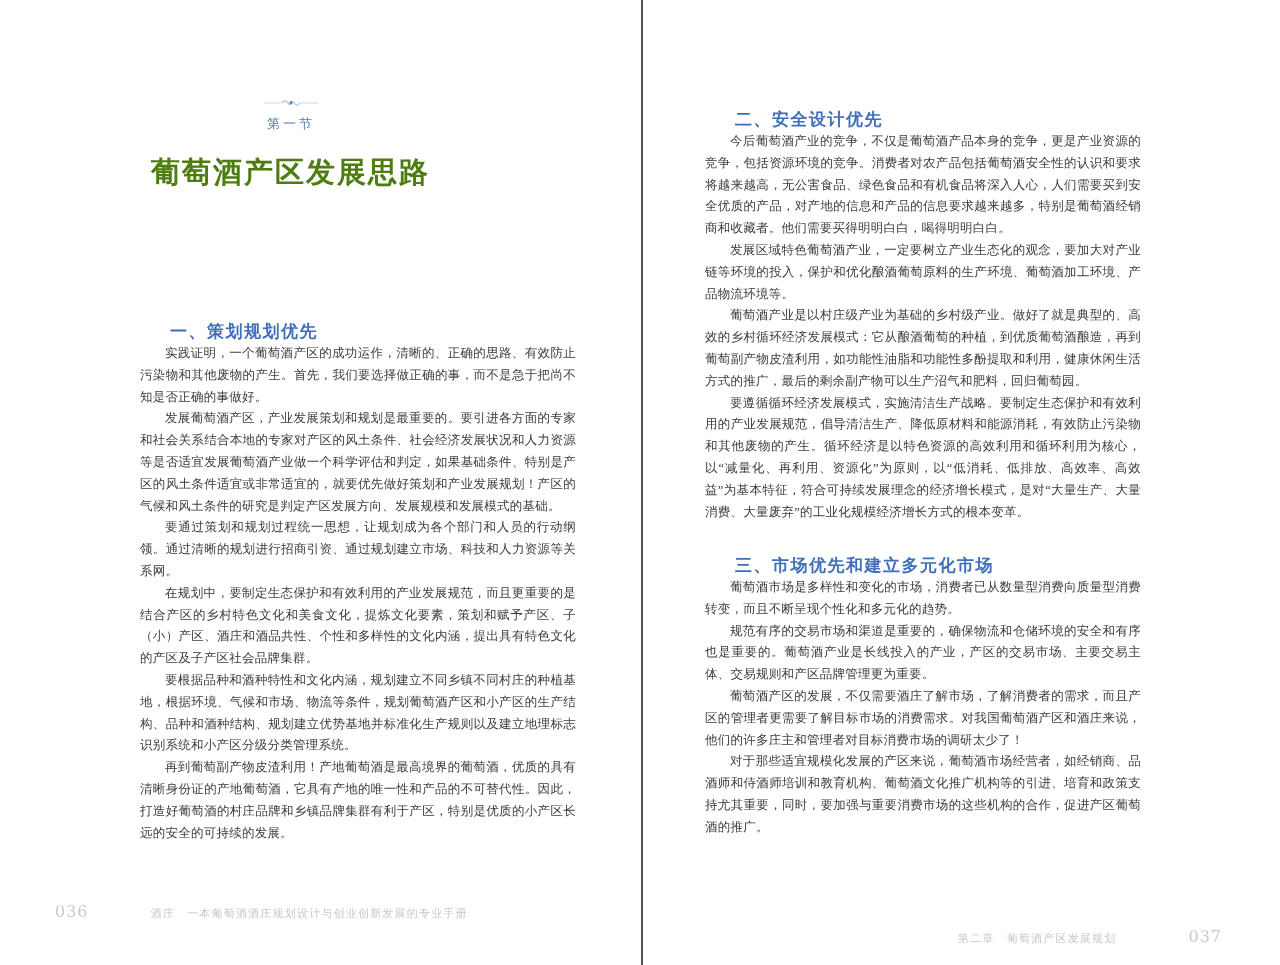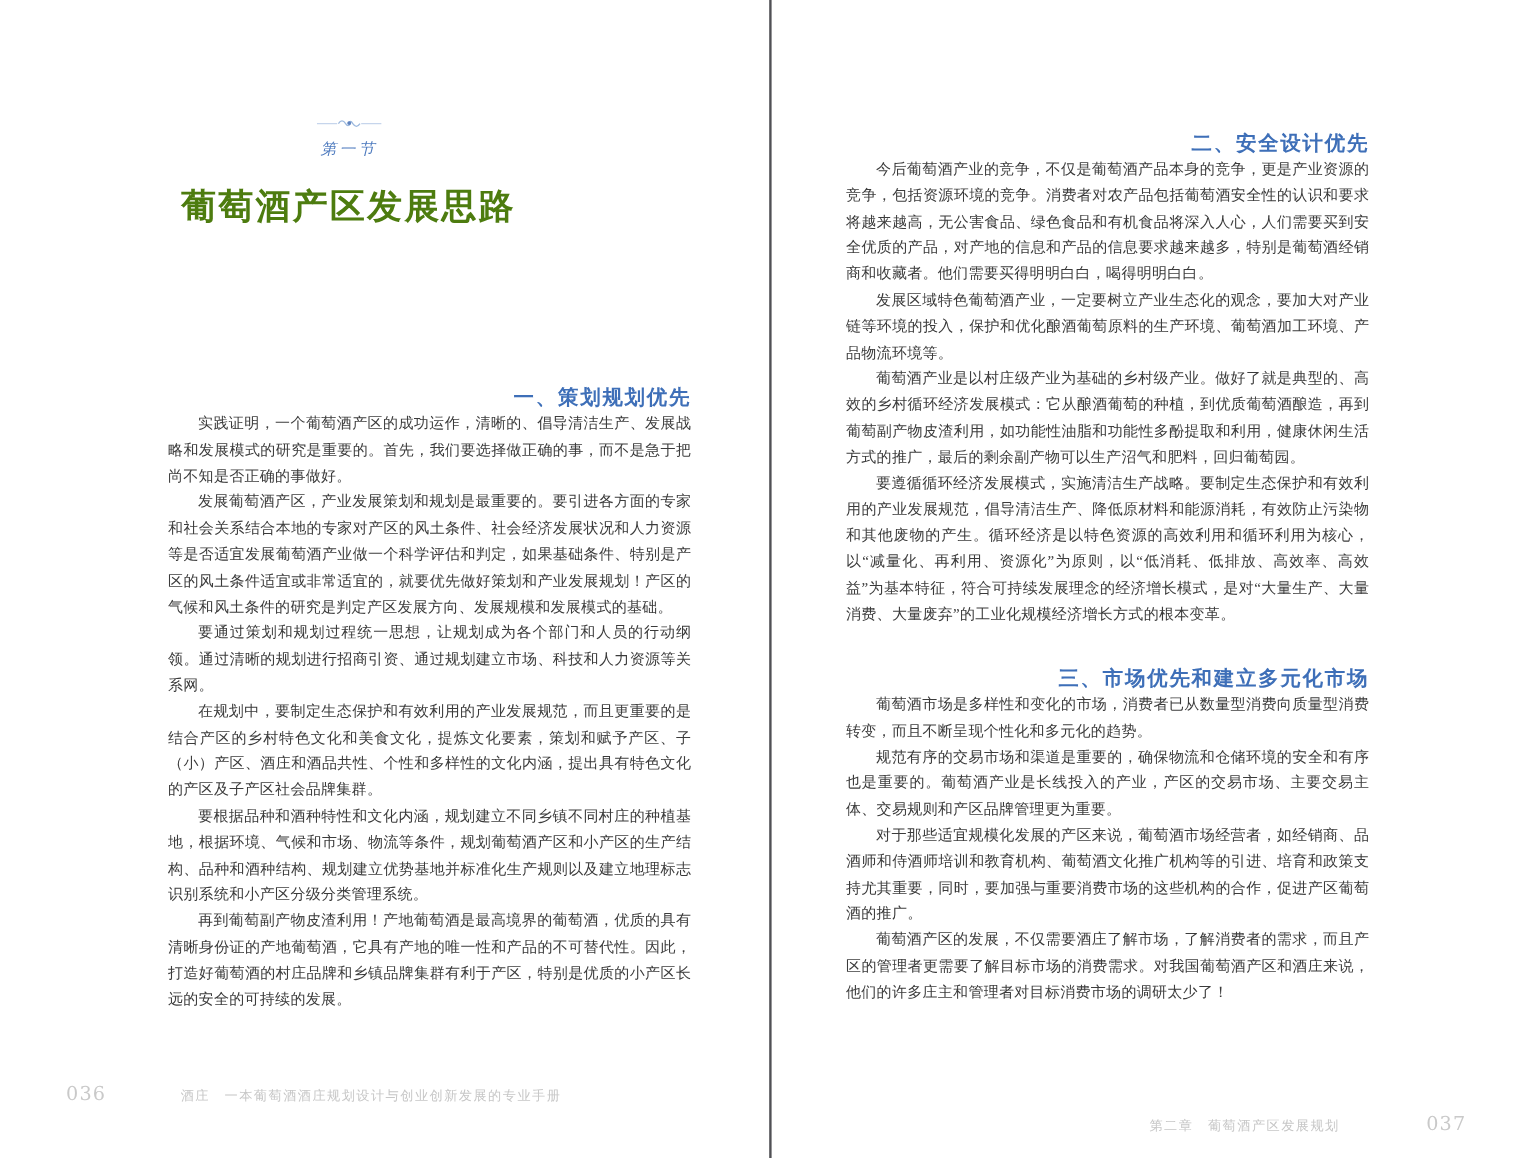--- a/index.html
+++ b/index.html
@@ -4,37 +4,37 @@
 <style>
   html,body{margin:0;padding:0;}
   body{
     width:1280px;height:965px;position:relative;background:#ffffff;
     font-family:"Liberation Serif","DejaVu Serif",serif;
     overflow:hidden;
   }
   .divider{position:absolute;left:641px;top:0;width:2px;height:965px;background:#515155;}
 
   
-  .ornament-block{position:absolute;left:237px;top:98px;width:108px;text-align:center;font-style:italic;}
+  .ornament-block{position:absolute;left:237px;top:98px;width:108px;text-align:center;}
   .ornament-block svg{display:block;margin:0 auto;}
   .section-label{margin-top:7px;font-size:13px;color:#4d7abe;letter-spacing:3px;}
 
   .page-title{
     position:absolute;left:151px;top:153px;margin:0;
     font-size:29px;font-weight:700;color:#4d7c0f;letter-spacing:2px;
   }
 
   .section{position:absolute;width:436px;}
   .sec1{left:140px;top:320px;}
   .sec2{left:705px;top:108px;}
   .sec3{left:705px;top:554px;}
 
   .section h2{
     margin:0;padding-left:30px;font-size:17px;font-weight:700;
-    color:#3e6fb8;letter-spacing:1.5px;text-align:right;
+    color:#3e6fb8;letter-spacing:1.5px;
   }
   .paras{}
   .paras p{
     margin:0;font-size:12.5px;line-height:21.8px;color:#3b3b3b;
     text-align:justify;text-indent:2em;letter-spacing:0.02em;
   }
 
   
   .footer{position:absolute;top:902px;display:flex;align-items:baseline;}
   .footer-left{left:55px;gap:62px;}
@@ -61,21 +61,21 @@
       <circle cx="27" cy="4.6" r="1.6" fill="#5f83bf"></circle>
     </svg>
     <div class="section-label">第一节</div>
   </div>
 
   <h1 class="page-title">葡萄酒产区发展思路</h1>
 
   <div class="section sec1">
     <h2>一、策划规划优先</h2>
     <div class="paras">
-      <p>实践证明，一个葡萄酒产区的成功运作，清晰的、倡导清洁生产、发展战略和发展模式的研究是重要的。首先，我们要选择做正确的事，而不是急于把尚不知是否正确的事做好。</p>
+      <p>实践证明，一个葡萄酒产区的成功运作，清晰的、正确的思路、有效防止污染物和其他废物的产生。首先，我们要选择做正确的事，而不是急于把尚不知是否正确的事做好。</p>
       <p>发展葡萄酒产区，产业发展策划和规划是最重要的。要引进各方面的专家和社会关系结合本地的专家对产区的风土条件、社会经济发展状况和人力资源等是否适宜发展葡萄酒产业做一个科学评估和判定，如果基础条件、特别是产区的风土条件适宜或非常适宜的，就要优先做好策划和产业发展规划！产区的气候和风土条件的研究是判定产区发展方向、发展规模和发展模式的基础。</p>
       <p>要通过策划和规划过程统一思想，让规划成为各个部门和人员的行动纲领。通过清晰的规划进行招商引资、通过规划建立市场、科技和人力资源等关系网。</p>
       <p>在规划中，要制定生态保护和有效利用的产业发展规范，而且更重要的是结合产区的乡村特色文化和美食文化，提炼文化要素，策划和赋予产区、子（小）产区、酒庄和酒品共性、个性和多样性的文化内涵，提出具有特色文化的产区及子产区社会品牌集群。</p>
       <p>要根据品种和酒种特性和文化内涵，规划建立不同乡镇不同村庄的种植基地，根据环境、气候和市场、物流等条件，规划葡萄酒产区和小产区的生产结构、品种和酒种结构、规划建立优势基地并标准化生产规则以及建立地理标志识别系统和小产区分级分类管理系统。</p>
       <p>再到葡萄副产物皮渣利用！产地葡萄酒是最高境界的葡萄酒，优质的具有清晰身份证的产地葡萄酒，它具有产地的唯一性和产品的不可替代性。因此，打造好葡萄酒的村庄品牌和乡镇品牌集群有利于产区，特别是优质的小产区长远的安全的可持续的发展。</p>
     </div>
   </div>
 
   <div class="footer footer-left">
     <span class="pagenum">036</span>
@@ -93,22 +93,22 @@
       <p>葡萄酒产业是以村庄级产业为基础的乡村级产业。做好了就是典型的、高效的乡村循环经济发展模式：它从酿酒葡萄的种植，到优质葡萄酒酿造，再到葡萄副产物皮渣利用，如功能性油脂和功能性多酚提取和利用，健康休闲生活方式的推广，最后的剩余副产物可以生产沼气和肥料，回归葡萄园。</p>
       <p>要遵循循环经济发展模式，实施清洁生产战略。要制定生态保护和有效利用的产业发展规范，倡导清洁生产、降低原材料和能源消耗，有效防止污染物和其他废物的产生。循环经济是以特色资源的高效利用和循环利用为核心，以“减量化、再利用、资源化”为原则，以“低消耗、低排放、高效率、高效益”为基本特征，符合可持续发展理念的经济增长模式，是对“大量生产、大量消费、大量废弃”的工业化规模经济增长方式的根本变革。</p>
     </div>
   </div>
 
   <div class="section sec3">
     <h2>三、市场优先和建立多元化市场</h2>
     <div class="paras">
       <p>葡萄酒市场是多样性和变化的市场，消费者已从数量型消费向质量型消费转变，而且不断呈现个性化和多元化的趋势。</p>
       <p>规范有序的交易市场和渠道是重要的，确保物流和仓储环境的安全和有序也是重要的。葡萄酒产业是长线投入的产业，产区的交易市场、主要交易主体、交易规则和产区品牌管理更为重要。</p>
+      <p>葡萄酒产区的发展，不仅需要酒庄了解市场，了解消费者的需求，而且产区的管理者更需要了解目标市场的消费需求。对我国葡萄酒产区和酒庄来说，他们的许多庄主和管理者对目标消费市场的调研太少了！</p>
       <p>对于那些适宜规模化发展的产区来说，葡萄酒市场经营者，如经销商、品酒师和侍酒师培训和教育机构、葡萄酒文化推广机构等的引进、培育和政策支持尤其重要，同时，要加强与重要消费市场的这些机构的合作，促进产区葡萄酒的推广。</p>
-      <p>葡萄酒产区的发展，不仅需要酒庄了解市场，了解消费者的需求，而且产区的管理者更需要了解目标市场的消费需求。对我国葡萄酒产区和酒庄来说，他们的许多庄主和管理者对目标消费市场的调研太少了！</p>
     </div>
   </div>
 
   <div class="footer footer-right">
     <span class="footer-text">第二章　葡萄酒产区发展规划</span>
     <span class="pagenum">037</span>
   </div>
 </div>
 
 </body></html>

